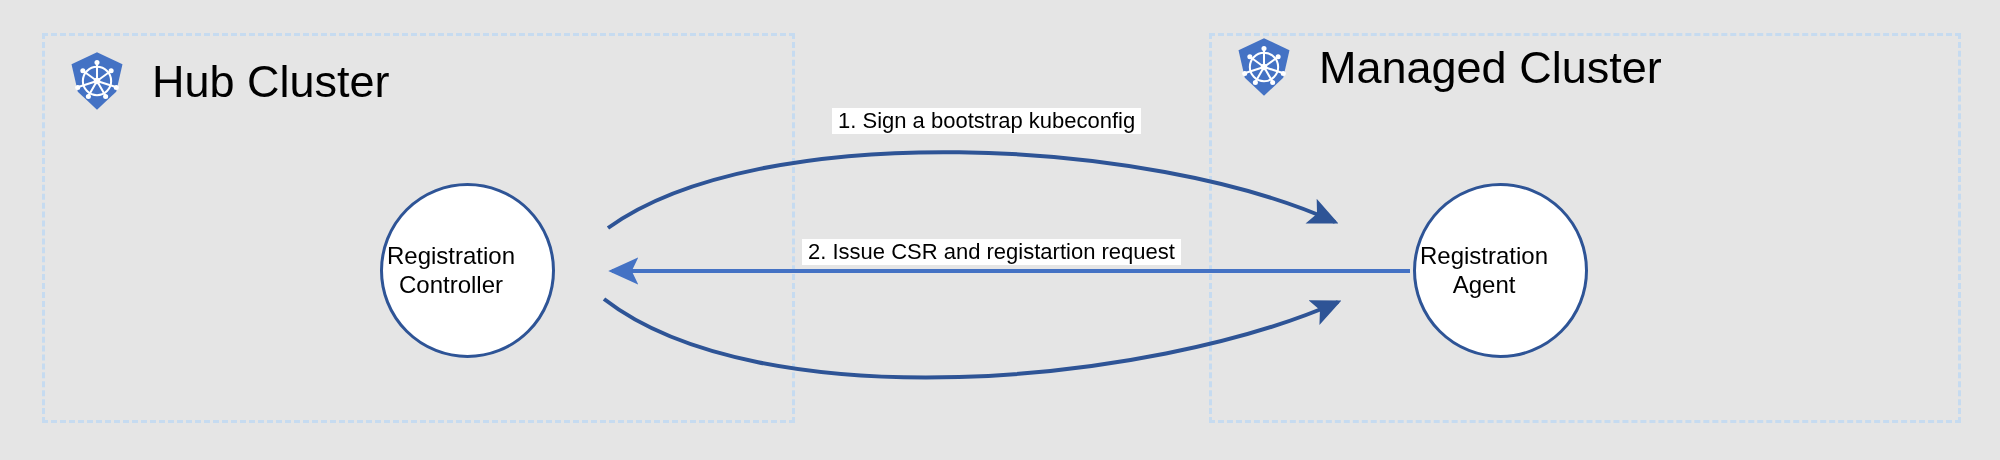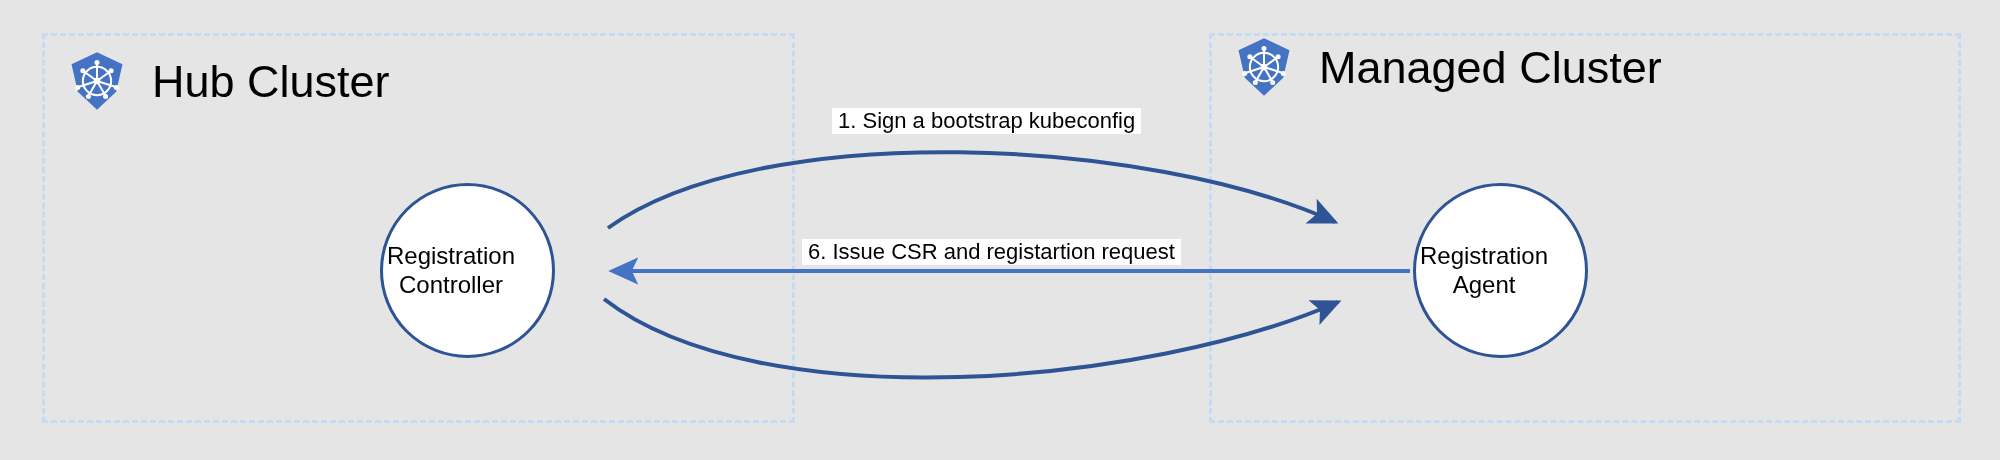--- a/index.html
+++ b/index.html
@@ -184,15 +184,15 @@
     <span class="node-label">Registration
 Controller</span>
   </div>
 
   <div id="agent-circle" class="node-circle">
     <span class="node-label">Registration
 Agent</span>
   </div>
 
   <div id="caption-1" class="arrow-caption">1. Sign a bootstrap kubeconfig</div>
-  <div id="caption-2" class="arrow-caption">6. Issue CSR and registartion request</div>
+  <div id="caption-2" class="arrow-caption">2. Issue CSR and registartion request</div>
 
 </div>
 
 </body></html>

